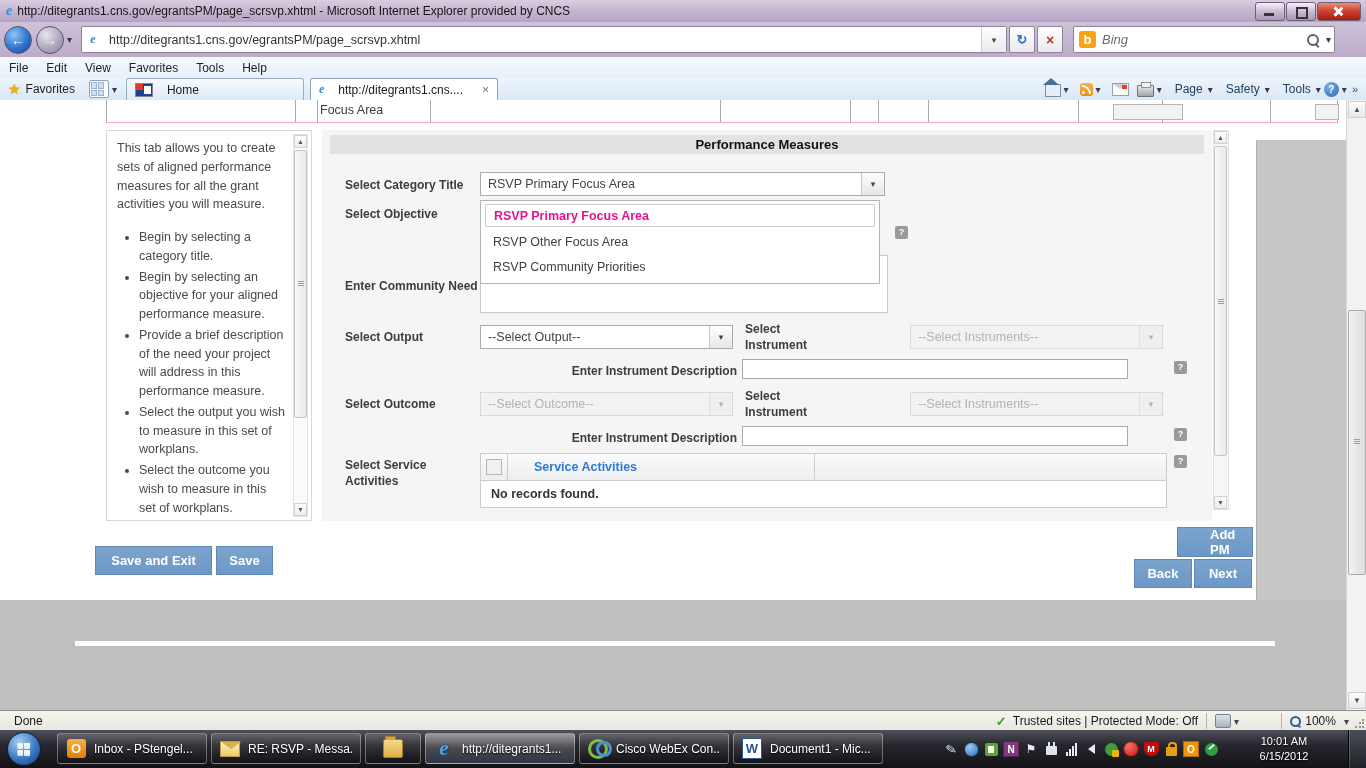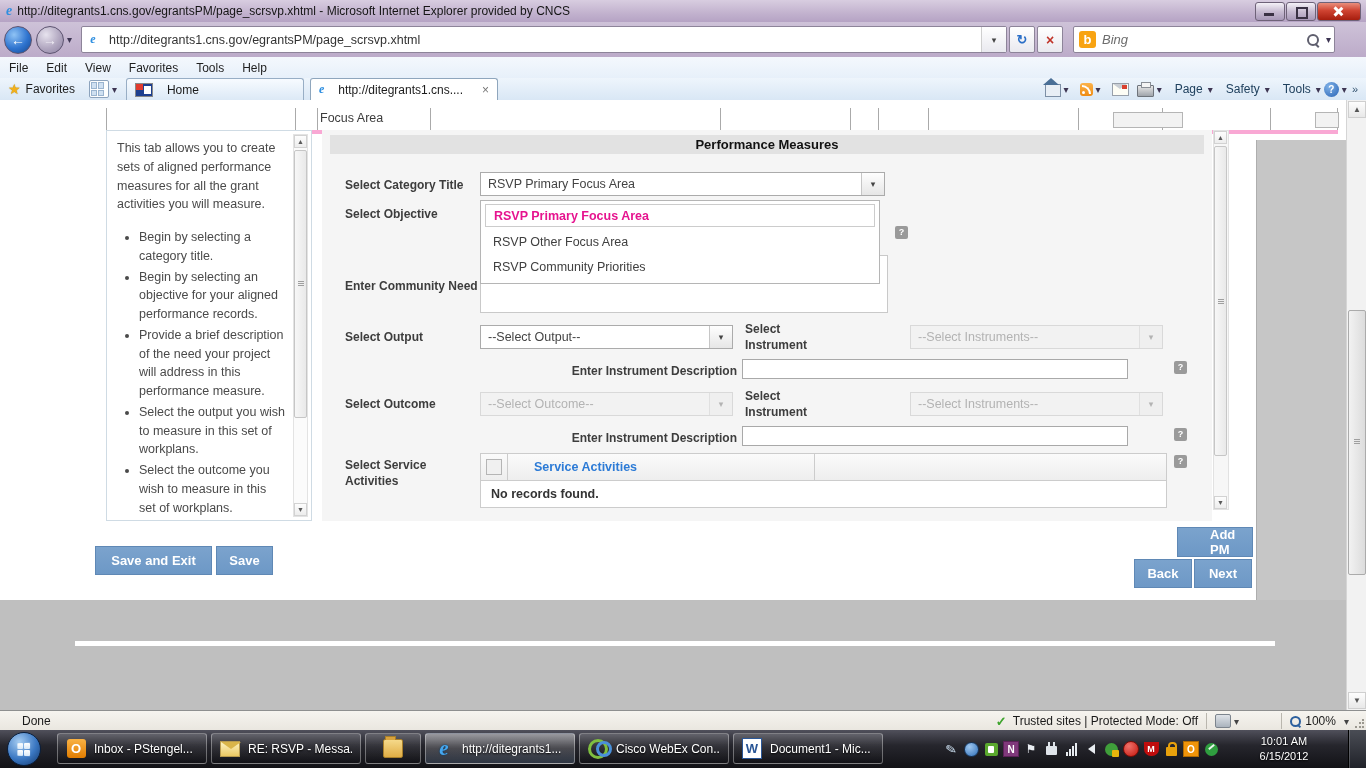--- a/index.html
+++ b/index.html
@@ -80,21 +80,21 @@
   .printico:before{content:"";position:absolute;left:3px;top:-4px;width:8px;height:4px;background:#f4f4f4;border:1px solid #8a8f96;}
   .helpcirc{width:15px;height:15px;border-radius:50%;background:radial-gradient(circle at 35% 30%,#7fb2e8,#2a63b4);
     color:#fff;font-weight:bold;font-size:10px;display:flex;align-items:center;justify-content:center;}
   .sep8{width:8px;}
 
   
   .viewport{left:0;top:100px;width:1366px;height:610px;background:#fff;overflow:hidden;}
   .graystrip{left:1256px;top:40px;width:90px;height:570px;background:#c6c6c6;border-left:1px solid #aeaeae;}
   .grayband{left:0;top:500px;width:1346px;height:110px;background:#bfbfbf;}
 
-  .toprow{left:106px;top:8px;width:1232px;height:22px;border-bottom:4px solid #f9a8d4;background:#fff;}
+  .toprow{left:106px;top:0;width:1232px;height:22px;border-bottom:1px solid #f9a8d4;background:#fff;}
   .toprow .vline{position:absolute;top:0;width:1px;height:22px;background:#aaa;}
   .toprow .cellbox{position:absolute;top:4px;height:14px;background:#f2f2f2;border:1px solid #b5b5b5;}
   .toprow .troText{position:absolute;left:214px;top:3px;font-size:12.5px;color:#3c3c3c;}
 
   .sidepanel{left:106px;top:30px;width:206px;height:391px;border:1px solid #cfdbe4;background:#fff;
     box-sizing:border-box;padding:8px 26px 8px 10px;font-size:12.5px;line-height:1.5;color:#4a4a4a;}
   .sidepanel ul{margin:14px 0 0 22px;padding:0;}
   .sidepanel li{margin-bottom:2px;}
   .sscroll{position:absolute;right:3px;top:3px;width:15px;height:383px;background:#fbfbfb;border:1px solid #e3e3e3;box-sizing:border-box;}
   .sbtn{position:absolute;left:0;width:13px;height:13px;background:linear-gradient(#fdfdfd,#ededed);
@@ -144,21 +144,21 @@
 
   .mainscroll{left:1346px;top:0;width:20px;height:610px;background:#f2f2f2;border-left:1px solid #d5d5d5;box-sizing:border-box;}
   .msbtn{position:absolute;left:1px;width:18px;height:17px;background:linear-gradient(#fdfdfd,#e8e8e8);
     border:1px solid #cfcfcf;box-sizing:border-box;text-align:center;font-size:8px;color:#555;line-height:15px;}
   .msthumb{position:absolute;left:1px;top:210px;width:18px;height:265px;background:linear-gradient(90deg,#f2f2f2,#dcdcdc);
     border:1px solid #ababab;border-radius:2px;box-sizing:border-box;}
 
   
   .statusbar{left:0;top:710px;width:1366px;height:20px;background:linear-gradient(#f6f4ef,#e9e6df);
     border-top:1px solid #8e8f8f;display:flex;align-items:center;font-size:12px;color:#1a1a1a;}
-  .statusbar .done{margin-left:22px;flex:0 0 auto;}
+  .statusbar .done{margin-left:14px;flex:0 0 auto;}
   .statgrp{position:absolute;right:40px;top:0;height:20px;display:flex;align-items:center;}
   .gcheck{color:#3da42c;font-weight:bold;font-size:13px;margin-right:6px;}
   .vsep{width:1px;height:16px;background:#b9b6ae;margin:0 8px;}
   .pmico{width:14px;height:12px;background:linear-gradient(#dfe3e8,#aab3bd);border:1px solid #7c848d;border-radius:2px;}
   .zoomgrp{position:absolute;right:0;top:0;height:20px;display:flex;align-items:center;padding-right:14px;}
   .bluemag{width:7px;height:7px;border:2px solid #2b5f9e;border-radius:50%;position:relative;margin-right:4px;}
   .bluemag:after{content:"";position:absolute;left:6px;top:6px;width:2px;height:4px;background:#2b5f9e;transform:rotate(-45deg);}
   .gripdots{position:absolute;right:2px;bottom:2px;width:10px;height:10px;
     background:radial-gradient(circle 1px at 2px 8px,#9a978f 1px,transparent 1.5px),
                radial-gradient(circle 1px at 6px 8px,#9a978f 1px,transparent 1.5px),
@@ -344,21 +344,21 @@
         <span class="vline" style="left:1231px;"></span>
       <span class="troText">Focus Area</span>
       <span class="cellbox" style="left:1007px;width:68px;"></span>
       <span class="cellbox" style="left:1209px;width:22px;"></span>
     </div>
 
     <div class="abs sidepanel">
       <div>This tab allows you to create sets of aligned performance measures for all the grant activities you will measure.</div>
       <ul>
         <li>Begin by selecting a category title.</li>
-        <li>Begin by selecting an objective for your aligned performance records.</li>
+        <li>Begin by selecting an objective for your aligned performance measure.</li>
         <li>Provide a brief description of the need your project will address in this performance measure.</li>
         <li>Select the output you wish to measure in this set of workplans.</li>
         <li>Select the outcome you wish to measure in this set of workplans.</li>
       </ul>
       <div class="sscroll">
         <div class="sbtn" style="top:0;">▲</div>
         <div class="sthumb" style="top:15px;height:268px;">
             <div class="grip" style="top:130px;"></div>
           </div>
         <div class="sbtn" style="bottom:0;">▼</div>

